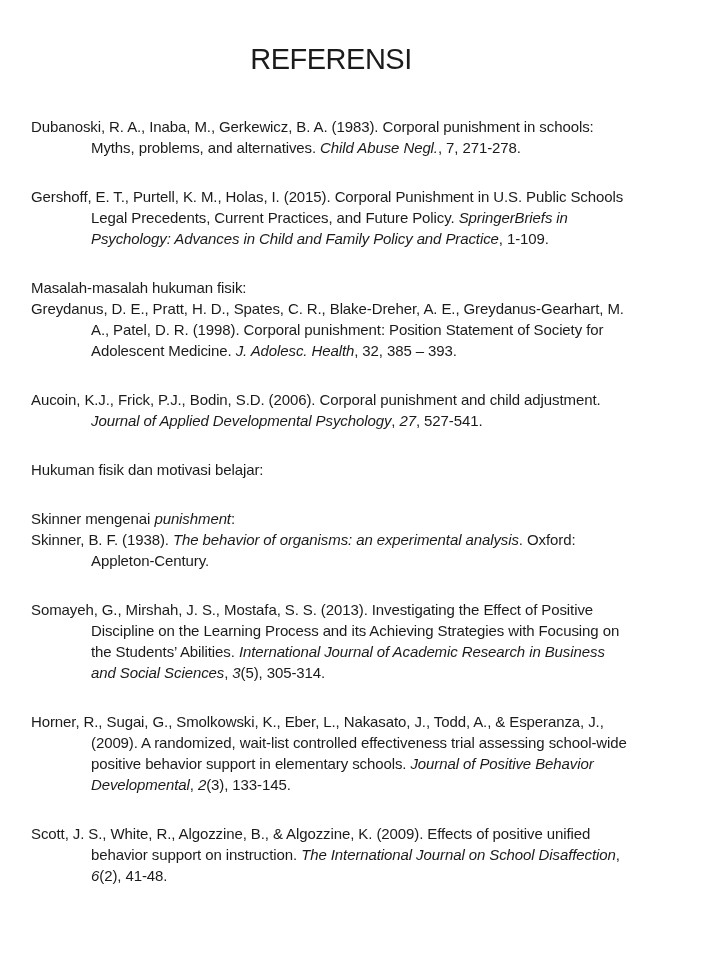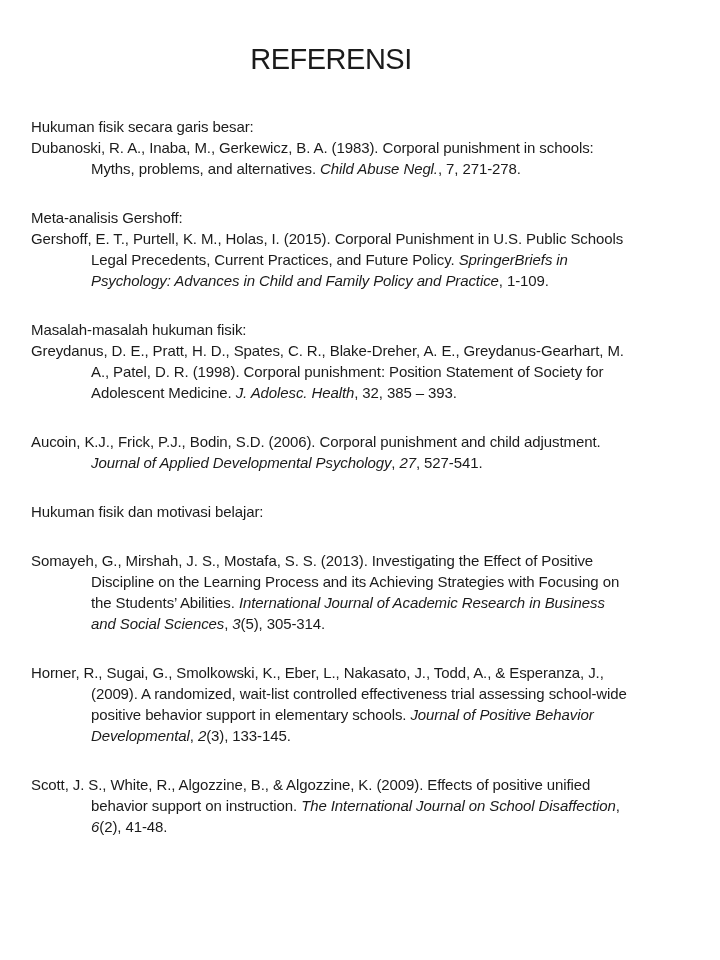--- a/index.html
+++ b/index.html
@@ -38,43 +38,45 @@
   }
   .ref-body i, .ref-label i { }
 </style>
 </head>
 <body style="background: rgb(255, 255, 255); color: rgb(27, 27, 27);">
 
 <div class="page">
   <h1 class="title">REFERENSI</h1>
   <div class="refs">
   <div class="ref-group">
-    <p class="ref-label"><span>Hukuman fisik secara garis besar:</span></p>
     <p class="ref-body"><span>Dubanoski, R. A., Inaba, M., Gerkewicz, B. A. (1983). Corporal punishment in schools: Myths, problems, and alternatives. </span><i>Child Abuse Negl.</i><span>, 7, 271-278.</span></p>
   </div>
 
   <div class="ref-group">
-    <p class="ref-label"><span>Meta-analisis Gershoff:</span></p>
     <p class="ref-body"><span>Gershoff, E. T., Purtell, K. M., Holas, I. (2015). Corporal Punishment in U.S. Public Schools Legal Precedents, Current Practices, and Future Policy. </span><i>SpringerBriefs in Psychology: Advances in Child and Family Policy and Practice</i><span>, 1-109.</span></p>
   </div>
 
   <div class="ref-group">
     <p class="ref-label"><span>Masalah-masalah hukuman fisik:</span></p>
     <p class="ref-body"><span>Greydanus, D. E., Pratt, H. D., Spates, C. R., Blake-Dreher, A. E., Greydanus-Gearhart, M. A., Patel, D. R. (1998). Corporal punishment: Position Statement of Society for Adolescent Medicine. </span><i>J. Adolesc. Health</i><span>, 32, 385 – 393.</span></p>
   </div>
 
   <div class="ref-group">
 
     <p class="ref-body"><span>Aucoin, K.J., Frick, P.J., Bodin, S.D. (2006). Corporal punishment and child adjustment. </span><i>Journal of Applied Developmental Psychology</i><span>, </span><i>27</i><span>, 527-541.</span></p>
   </div>
 
   <div class="ref-group">
     <p class="ref-label"><span>Hukuman fisik dan motivasi belajar:</span></p>
   </div>
 
+  <div class="ref-group">
+    <p class="ref-label"><span>Skinner mengenai </span><i>punishment</i><span>:</span></p>
+    <p class="ref-body"><span>Skinner, B. F. (1938). </span><i>The behavior of organisms: an experimental analysis</i><span>. Oxford: Appleton-Century.</span></p>
+  </div>
 
   <div class="ref-group">
     <p class="ref-body"><span>Somayeh, G., Mirshah, J. S., Mostafa, S. S. (2013). Investigating the Effect of Positive Discipline on the Learning Process and its Achieving Strategies with Focusing on the Students’ Abilities. </span><i>International Journal of Academic Research in Business and Social Sciences</i><span>, </span><i>3</i><span>(5), 305-314.</span></p>
   </div>
 
   <div class="ref-group">
 
     <p class="ref-body"><span>Horner, R., Sugai, G., Smolkowski, K., Eber, L., Nakasato, J., Todd, A., &amp; Esperanza, J., (2009). A randomized, wait-list controlled effectiveness trial assessing school-wide positive behavior support in elementary schools. </span><i>Journal of Positive Behavior Developmental</i><span>, </span><i>2</i><span>(3), 133-145.</span></p>
   </div>
 

